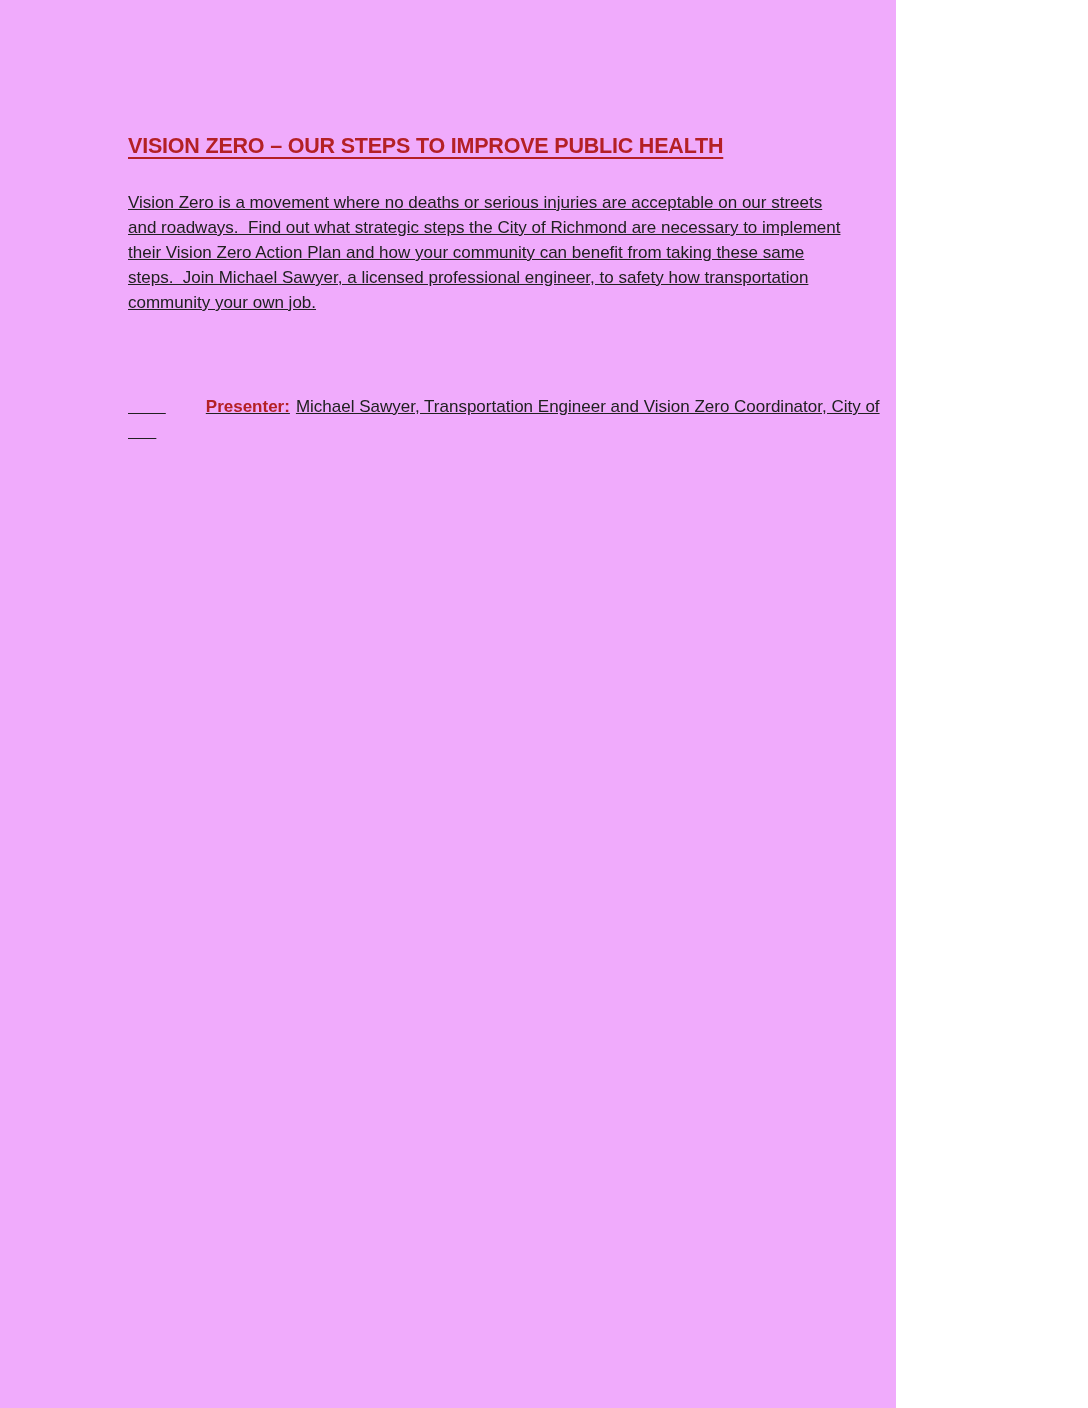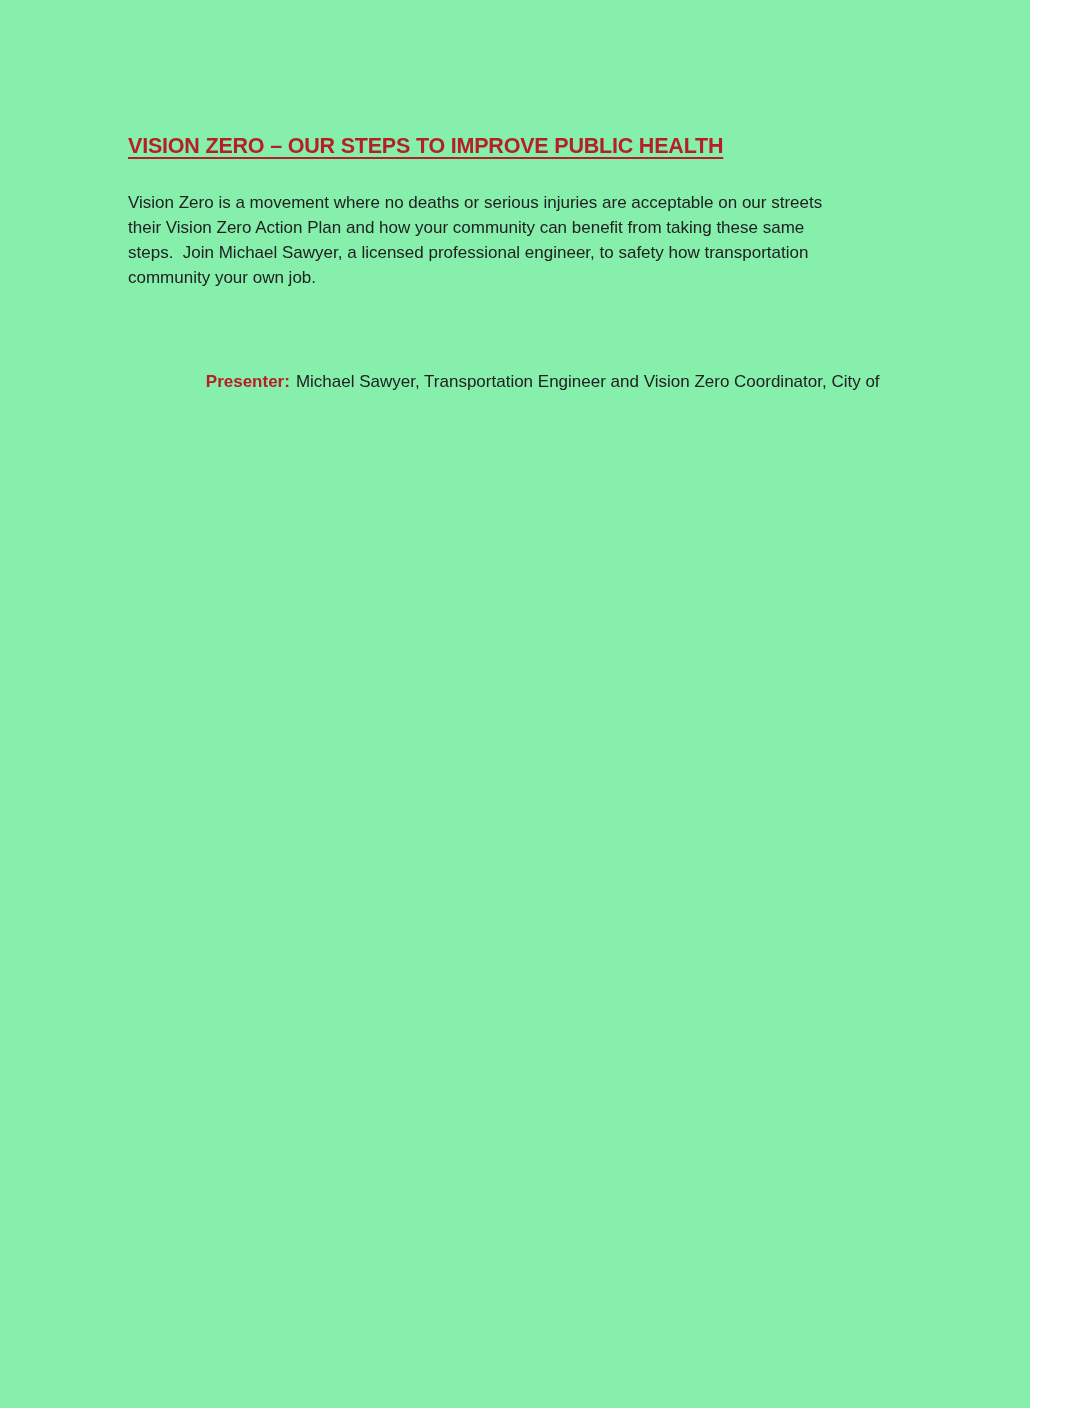--- a/index.html
+++ b/index.html
@@ -3,23 +3,23 @@
 <meta charset="utf-8">
 <style>
   * { box-sizing: border-box; }
   html, body {
     margin: 0;
     padding: 0;
     background: #ffffff;
   }
   .page {
     position: relative;
-    width: 1030px;
+    width: 896px;
     height: 1408px;
-    background: #86efac;
+    background: #f0abfc;
     overflow: hidden;
     font-family: "Liberation Sans", sans-serif;
   }
   .content {
     position: absolute;
     top: 133px;
     left: 128px;
     width: 860px;
   }
   .heading {
@@ -35,20 +35,21 @@
     text-underline-offset: 4px;
   }
   .body-paragraph {
     margin: 31px 0 0 0;
     font-size: 17px;
     line-height: 25px;
     color: #212121;
   }
   .text-line {
     white-space: pre-wrap; 
+    text-decoration: underline;
   }
   .presenter-paragraph {
     margin: 54px 0 0 0;
     font-size: 17px;
     line-height: 25px;
     color: #212121;
   }
   .presenter-label {
     font-weight: 700;
     color: #B42025;
@@ -59,20 +60,21 @@
 </head>
 <body>
 
 <div class="page">
   <div class="content">
 
     <h1 class="heading">VISION ZERO – OUR STEPS TO IMPROVE PUBLIC HEALTH</h1>
 
     <div class="body-paragraph">
       <div class="text-line">Vision Zero is a movement where no deaths or serious injuries are acceptable on our streets</div>
+      <div class="text-line">and roadways.  Find out what strategic steps the City of Richmond are necessary to implement</div>
       <div class="text-line">their Vision Zero Action Plan and how your community can benefit from taking these same</div>
       <div class="text-line">steps.  Join Michael Sawyer, a licensed professional engineer, to safety how transportation</div>
       <div class="text-line">community your own job.</div>
     </div>
 
     <div class="presenter-paragraph">
       <div class="text-line">
         <span class="presenter-label">Presenter:</span><span>Michael Sawyer, Transportation Engineer and Vision Zero Coordinator, City of</span>
       </div>
     </div>

